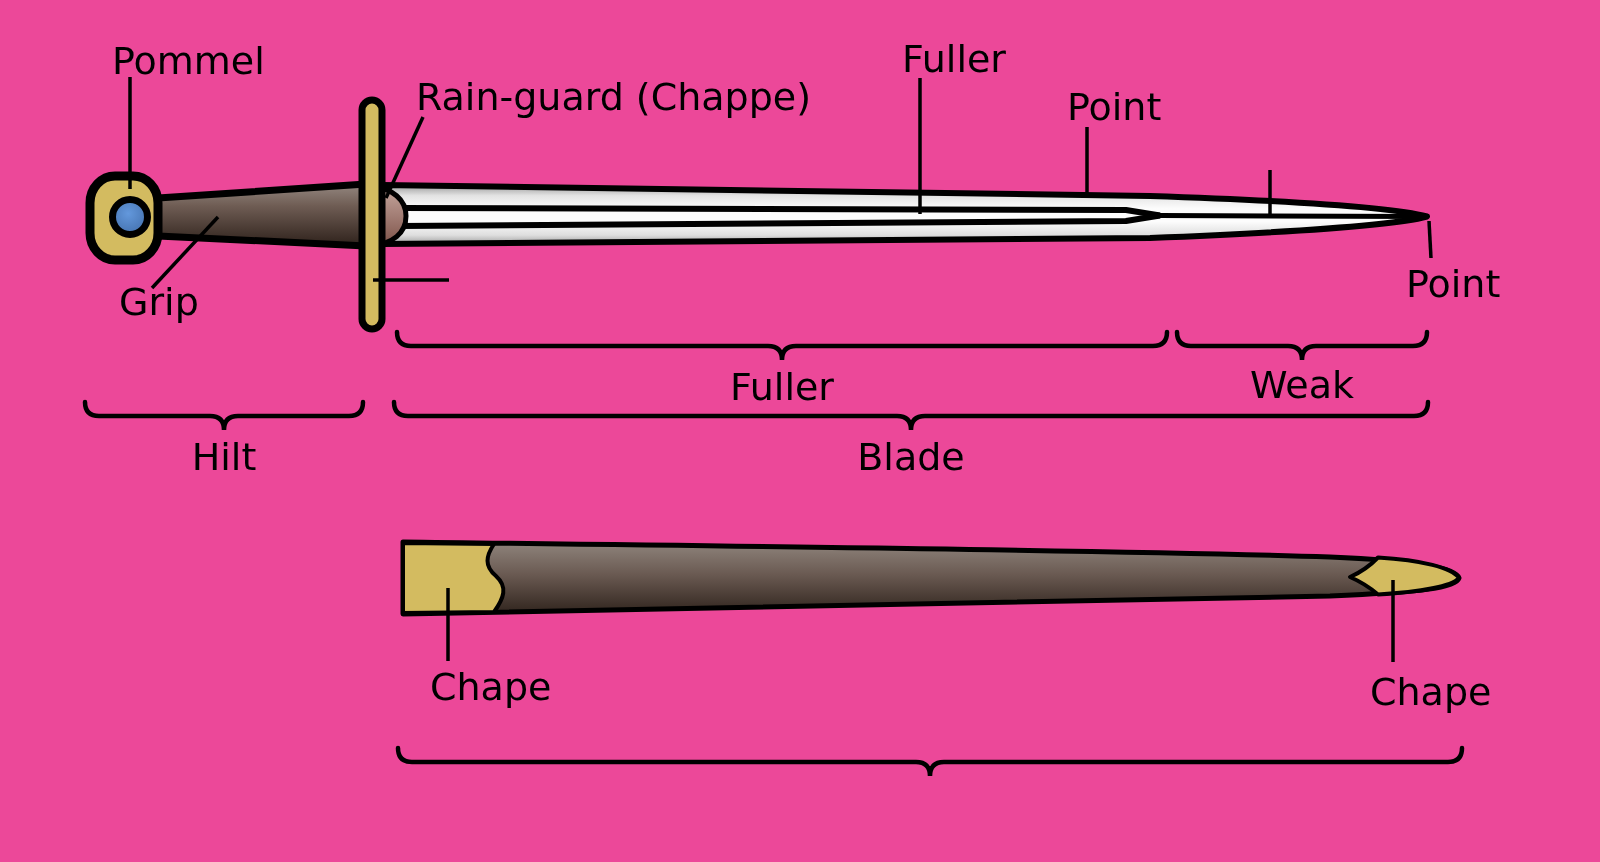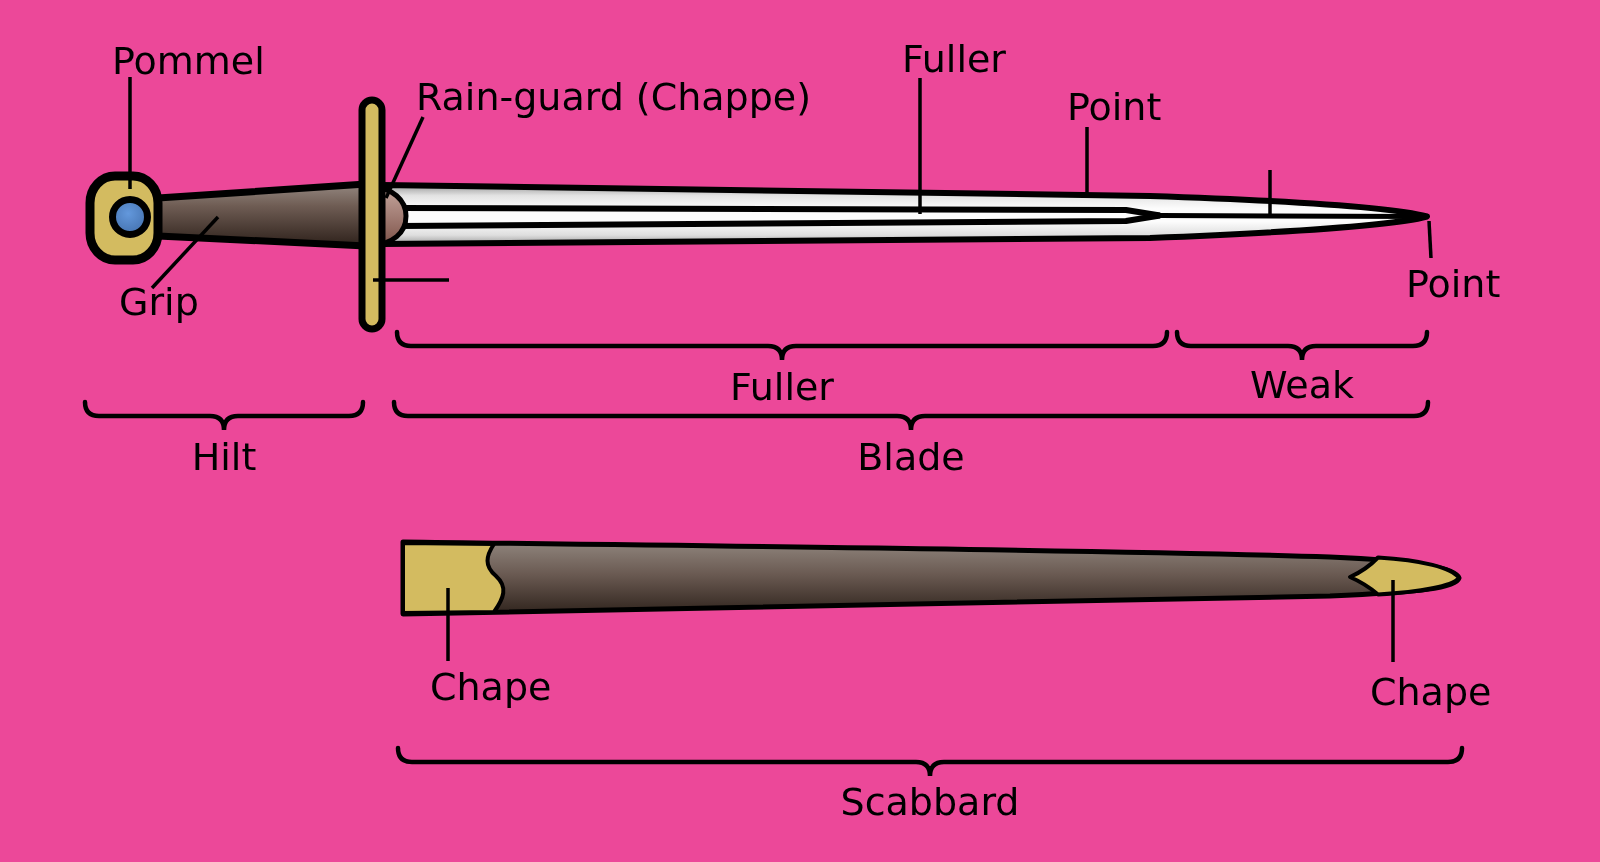--- a/index.html
+++ b/index.html
@@ -150,15 +150,14 @@
   <div class="label centered" style="left:1302px; top:364px">Weak</div>
 
   <div class="label centered" style="left:224px; top:436px">Hilt</div>
 
   <div class="label centered" style="left:911px; top:436px">Blade</div>
 
   <div class="label" style="left:430px; top:666px">Chape</div>
 
   <div class="label" style="left:1370px; top:671px">Chape</div>
 
-  <div class="label centered" style="left:930px; top:781px">Scabbard</div>
 
 </div>
 
 </body></html>

